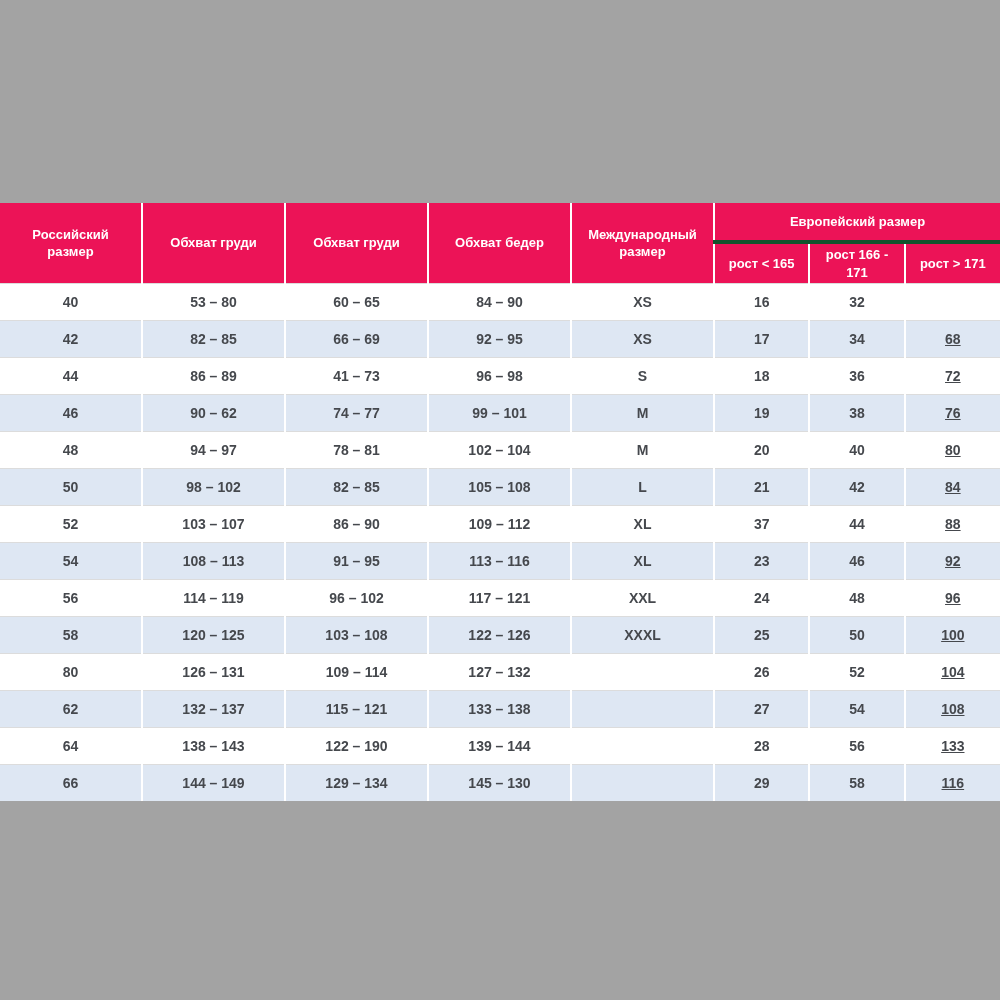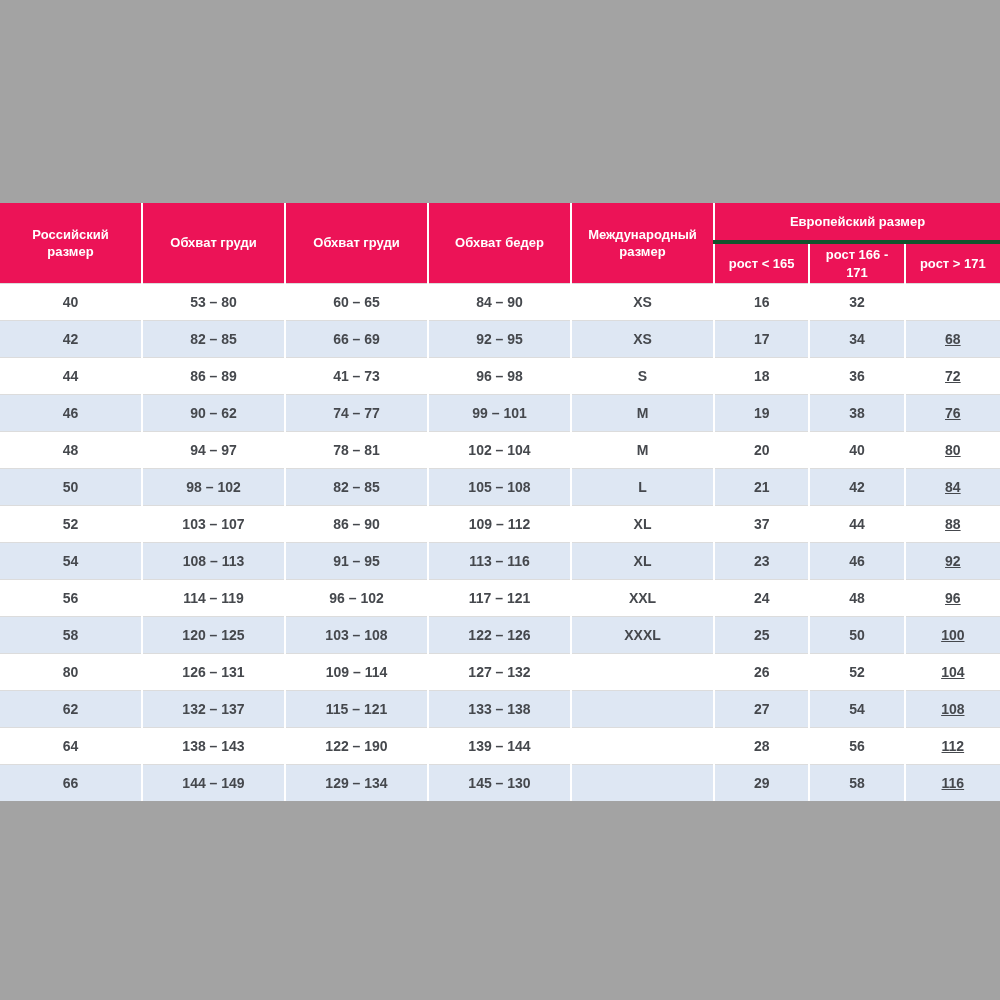--- a/index.html
+++ b/index.html
@@ -215,21 +215,21 @@
             <td>108</td>
           </tr>
           <tr>
             <td>64</td>
             <td>138 – 143</td>
             <td>122 – 190</td>
             <td>139 – 144</td>
             <td></td>
             <td>28</td>
             <td>56</td>
-            <td>112</td>
+            <td>133</td>
           </tr>
           <tr class="alt">
             <td>66</td>
             <td>144 – 149</td>
             <td>129 – 134</td>
             <td>145 – 130</td>
             <td></td>
             <td>29</td>
             <td>58</td>
             <td>116</td>

